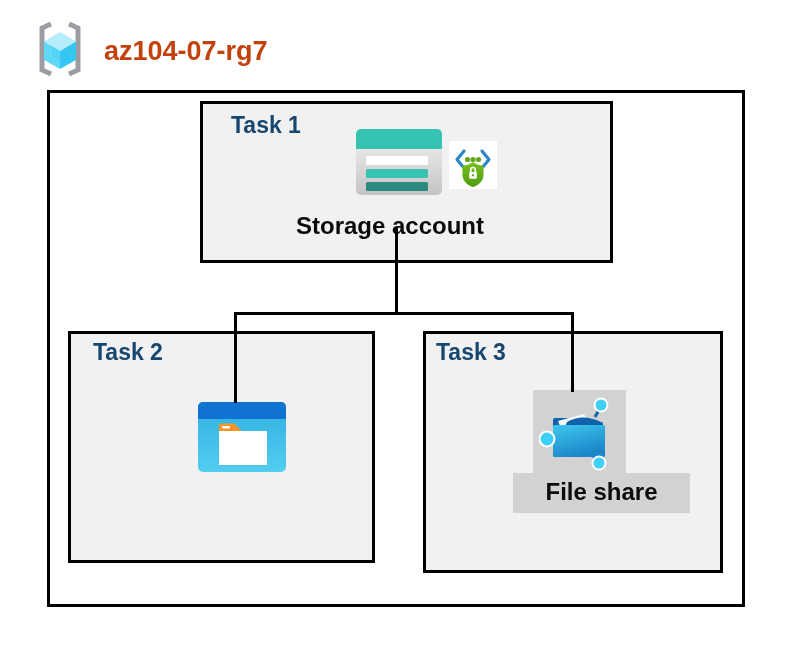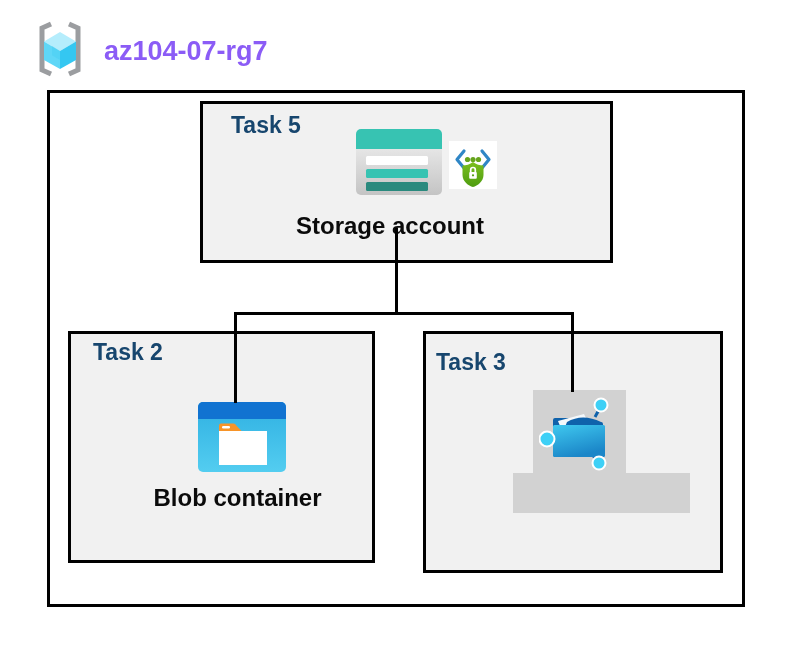--- a/index.html
+++ b/index.html
@@ -3,21 +3,21 @@
 <meta charset="utf-8">
 <style>
   html,body{margin:0;padding:0;background:#fff;}
   .canvas{
     position:relative;width:788px;height:647px;background:var(--canvas-bg,#fff);
     font-family:"Liberation Sans",sans-serif;overflow:hidden;
   }
   .abs{position:absolute;}
   
   .rg-title{
-    left:104px;top:36px;font-size:27px;font-weight:700;color:#8b5cf6;letter-spacing:0px;
+    left:104px;top:36px;font-size:27px;font-weight:700;color:#c2410c;letter-spacing:0px;
   }
   
   .outer-box{
     left:47px;top:90px;width:698px;height:517px;
     border:3px solid var(--box-border,#000);box-sizing:border-box;background:transparent;
   }
   .task-box{
     border:3px solid var(--box-border,#000);box-sizing:border-box;
     background:var(--box-fill,#f1f1f1);
   }
@@ -52,21 +52,21 @@
       <polygon points="12,22.5 28,32 28,50 12,41" fill="#5fd7f7"></polygon>
       <polygon points="44,22.5 28,32 28,50 44,41" fill="#34c7f1"></polygon>
       <polygon points="20,27 28,32 28,41 20,36.3" fill="#49d0f4" opacity="0.55"></polygon>
     </svg>
   </div>
   <div class="abs rg-title">az104-07-rg7</div>
 
   <div class="abs outer-box"></div>
 
   <div class="abs task-box task1">
-    <div class="task-label" style="left:28px;top:8px;">Task 5</div>
+    <div class="task-label" style="left:28px;top:8px;">Task 1</div>
     <div class="icon" style="left:153px;top:25px;">
       <svg width="86" height="66" viewBox="0 0 86 66">
         <defs>
           <linearGradient id="stBody" x1="0" y1="0" x2="0" y2="1">
             <stop offset="0" stop-color="#f4f4f4"></stop>
               <stop offset="1" stop-color="#c4c4c4"></stop>
           </linearGradient>
         </defs>
         <rect x="0" y="0" width="86" height="66" rx="5" fill="url(#stBody)"></rect>
         <path d="M5 0 h76 a5 5 0 0 1 5 5 v15 H0 V5 a5 5 0 0 1 5 -5 z" fill="var(--storage-teal,#37c3b2)"></path>
@@ -108,25 +108,24 @@
               <stop offset="1" stop-color="#53cdf0"></stop>
           </linearGradient>
         </defs>
         <rect x="0" y="0" width="88" height="70" rx="5" fill="url(#blobBody)"></rect>
         <path d="M5 0 h78 a5 5 0 0 1 5 5 v12 H0 V5 a5 5 0 0 1 5 -5 z" fill="var(--blob-header-blue,#1173d1)"></path>
         <rect x="21" y="29" width="48" height="34" fill="#ffffff"></rect>
         <path d="M21 29 v-5.5 a2 2 0 0 1 2 -2 h12.5 c0.6 0 1.2 0.25 1.6 0.65 L43.5 29 Z" fill="var(--folder-tab-orange,#f79428)"></path>
         <rect x="24" y="24" width="8" height="2.6" rx="1.3" fill="#ffffff"></rect>
       </svg>
     </div>
-    <div class="resource-label" style="left:32px;right:0;top:150px;">Blob container</div>
   </div>
 
   <div class="abs task-box task3">
-    <div class="task-label" style="left:10px;top:15px;">Task 3</div>
+    <div class="task-label" style="left:10px;top:5px;">Task 3</div>
     <div class="hl" style="left:107px;top:56px;width:93px;height:83px;"></div>
     <div class="hl" style="left:87px;top:139px;width:177px;height:40px;"></div>
     <div class="icon" style="left:113px;top:59px;">
       <svg width="80" height="78" viewBox="0 0 80 78">
         <defs>
           <linearGradient id="fsFront" x1="0" y1="0" x2="0.4" y2="1">
             <stop offset="0" stop-color="#3fc8ef"></stop>
               <stop offset="1" stop-color="#1b86c8"></stop>
           </linearGradient>
         </defs>
@@ -135,20 +134,21 @@
         <path d="M52 60 L60 70" stroke="var(--share-dark-blue,#0f62ab)" stroke-width="3" fill="none"></path>
         <path d="M14 34 V27 a2 2 0 0 1 2 -2 h13 l5 4 h28 a2 2 0 0 1 2 2 v3 z" fill="var(--share-dark-blue,#0f62ab)"></path>
         <path d="M19 28 L45 21 L49 29 L21 33 Z" fill="#f4f8fb"></path>
         <path d="M28 29 C38 23 50 23 62 29 L64 34 H26 Z" fill="var(--share-dark-blue,#0f62ab)"></path>
         <rect x="14" y="32" width="52" height="32" rx="1.5" fill="url(#fsFront)"></rect>
         <circle cx="62" cy="12" r="6.5" fill="var(--share-node-cyan,#3ed0f6)" stroke="#ffffff" stroke-width="2"></circle>
         <circle cx="8" cy="46" r="7.5" fill="var(--share-node-cyan,#3ed0f6)" stroke="#ffffff" stroke-width="2"></circle>
         <circle cx="60" cy="70" r="6.5" fill="var(--share-node-cyan,#3ed0f6)" stroke="#ffffff" stroke-width="2"></circle>
       </svg>
     </div>
+    <div class="resource-label" style="left:87px;top:144px;width:177px;">File share</div>
   </div>
 
   <div class="line" style="left:395px;top:228px;width:3px;height:87px;"></div>
   <div class="line" style="left:234px;top:312px;width:340px;height:3px;"></div>
   <div class="line" style="left:234px;top:312px;width:3px;height:91px;"></div>
   <div class="line" style="left:571px;top:312px;width:3px;height:80px;"></div>
 
 </div>
 
 </body></html>

